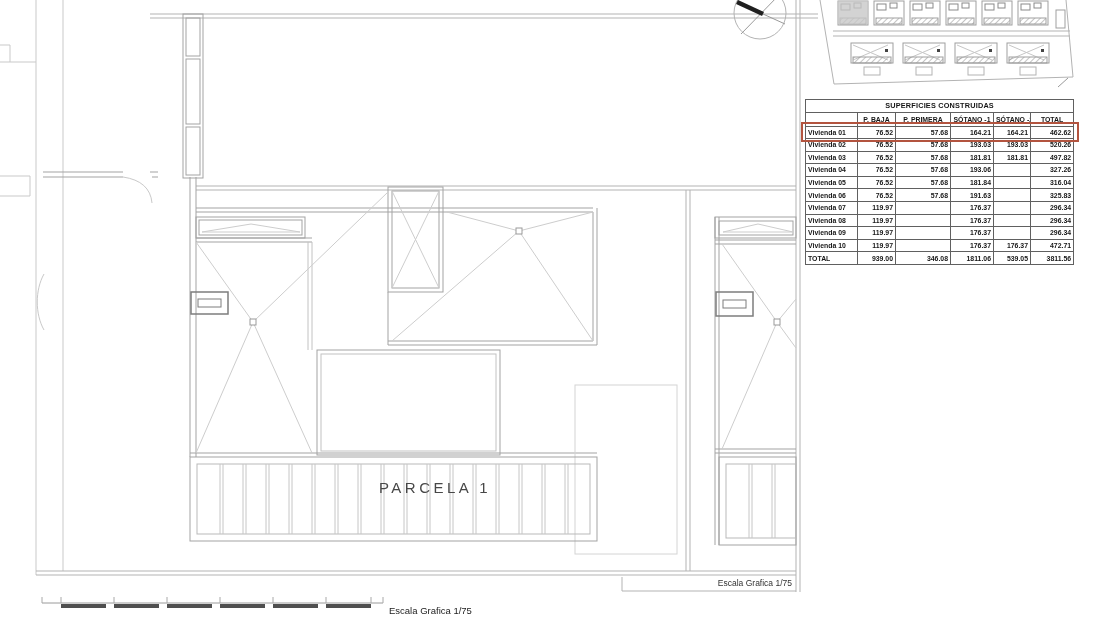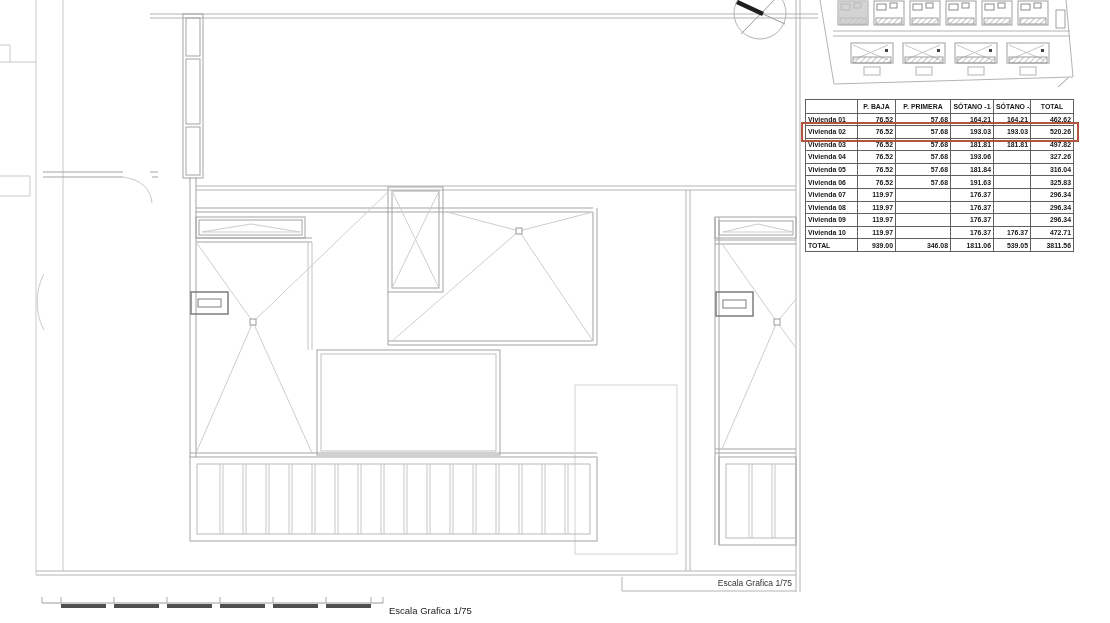--- a/index.html
+++ b/index.html
@@ -181,34 +181,38 @@
         <rect x="61" y="604" width="45" height="4"></rect>
           <rect x="114" y="604" width="45" height="4"></rect>
         <rect x="167" y="604" width="45" height="4"></rect>
           <rect x="220" y="604" width="45" height="4"></rect>
         <rect x="273" y="604" width="45" height="4"></rect>
           <rect x="326" y="604" width="45" height="4"></rect>
       </g>
     </g>
   </svg>
 
+  <div class="txt parcel-label">PARCELA 1</div>
   <div class="txt frame-scale-label">Escala Grafica 1/75</div>
   <div class="txt bar-scale-label">Escala Grafica 1/75</div>
 
   <div class="tablewrap">
     <table class="surf">
       <colgroup>
         <col style="width:52px">
           <col style="width:38px">
           <col style="width:55px">
         <col style="width:43px">
           <col style="width:37px">
           <col style="width:43px">
       </colgroup>
       <tbody>
+        <tr>
+          <td class="ttl" colspan="6">SUPERFICIES CONSTRUIDAS</td>
+        </tr>
         <tr class="head-row">
             <th></th>
             <th>P. BAJA</th>
             <th>P. PRIMERA</th>
             <th>SÓTANO -1</th>
             <th>SÓTANO -2</th>
             <th>TOTAL</th>
           </tr>
       <tr>
             <td class="lbl">Vivienda 01</td>

